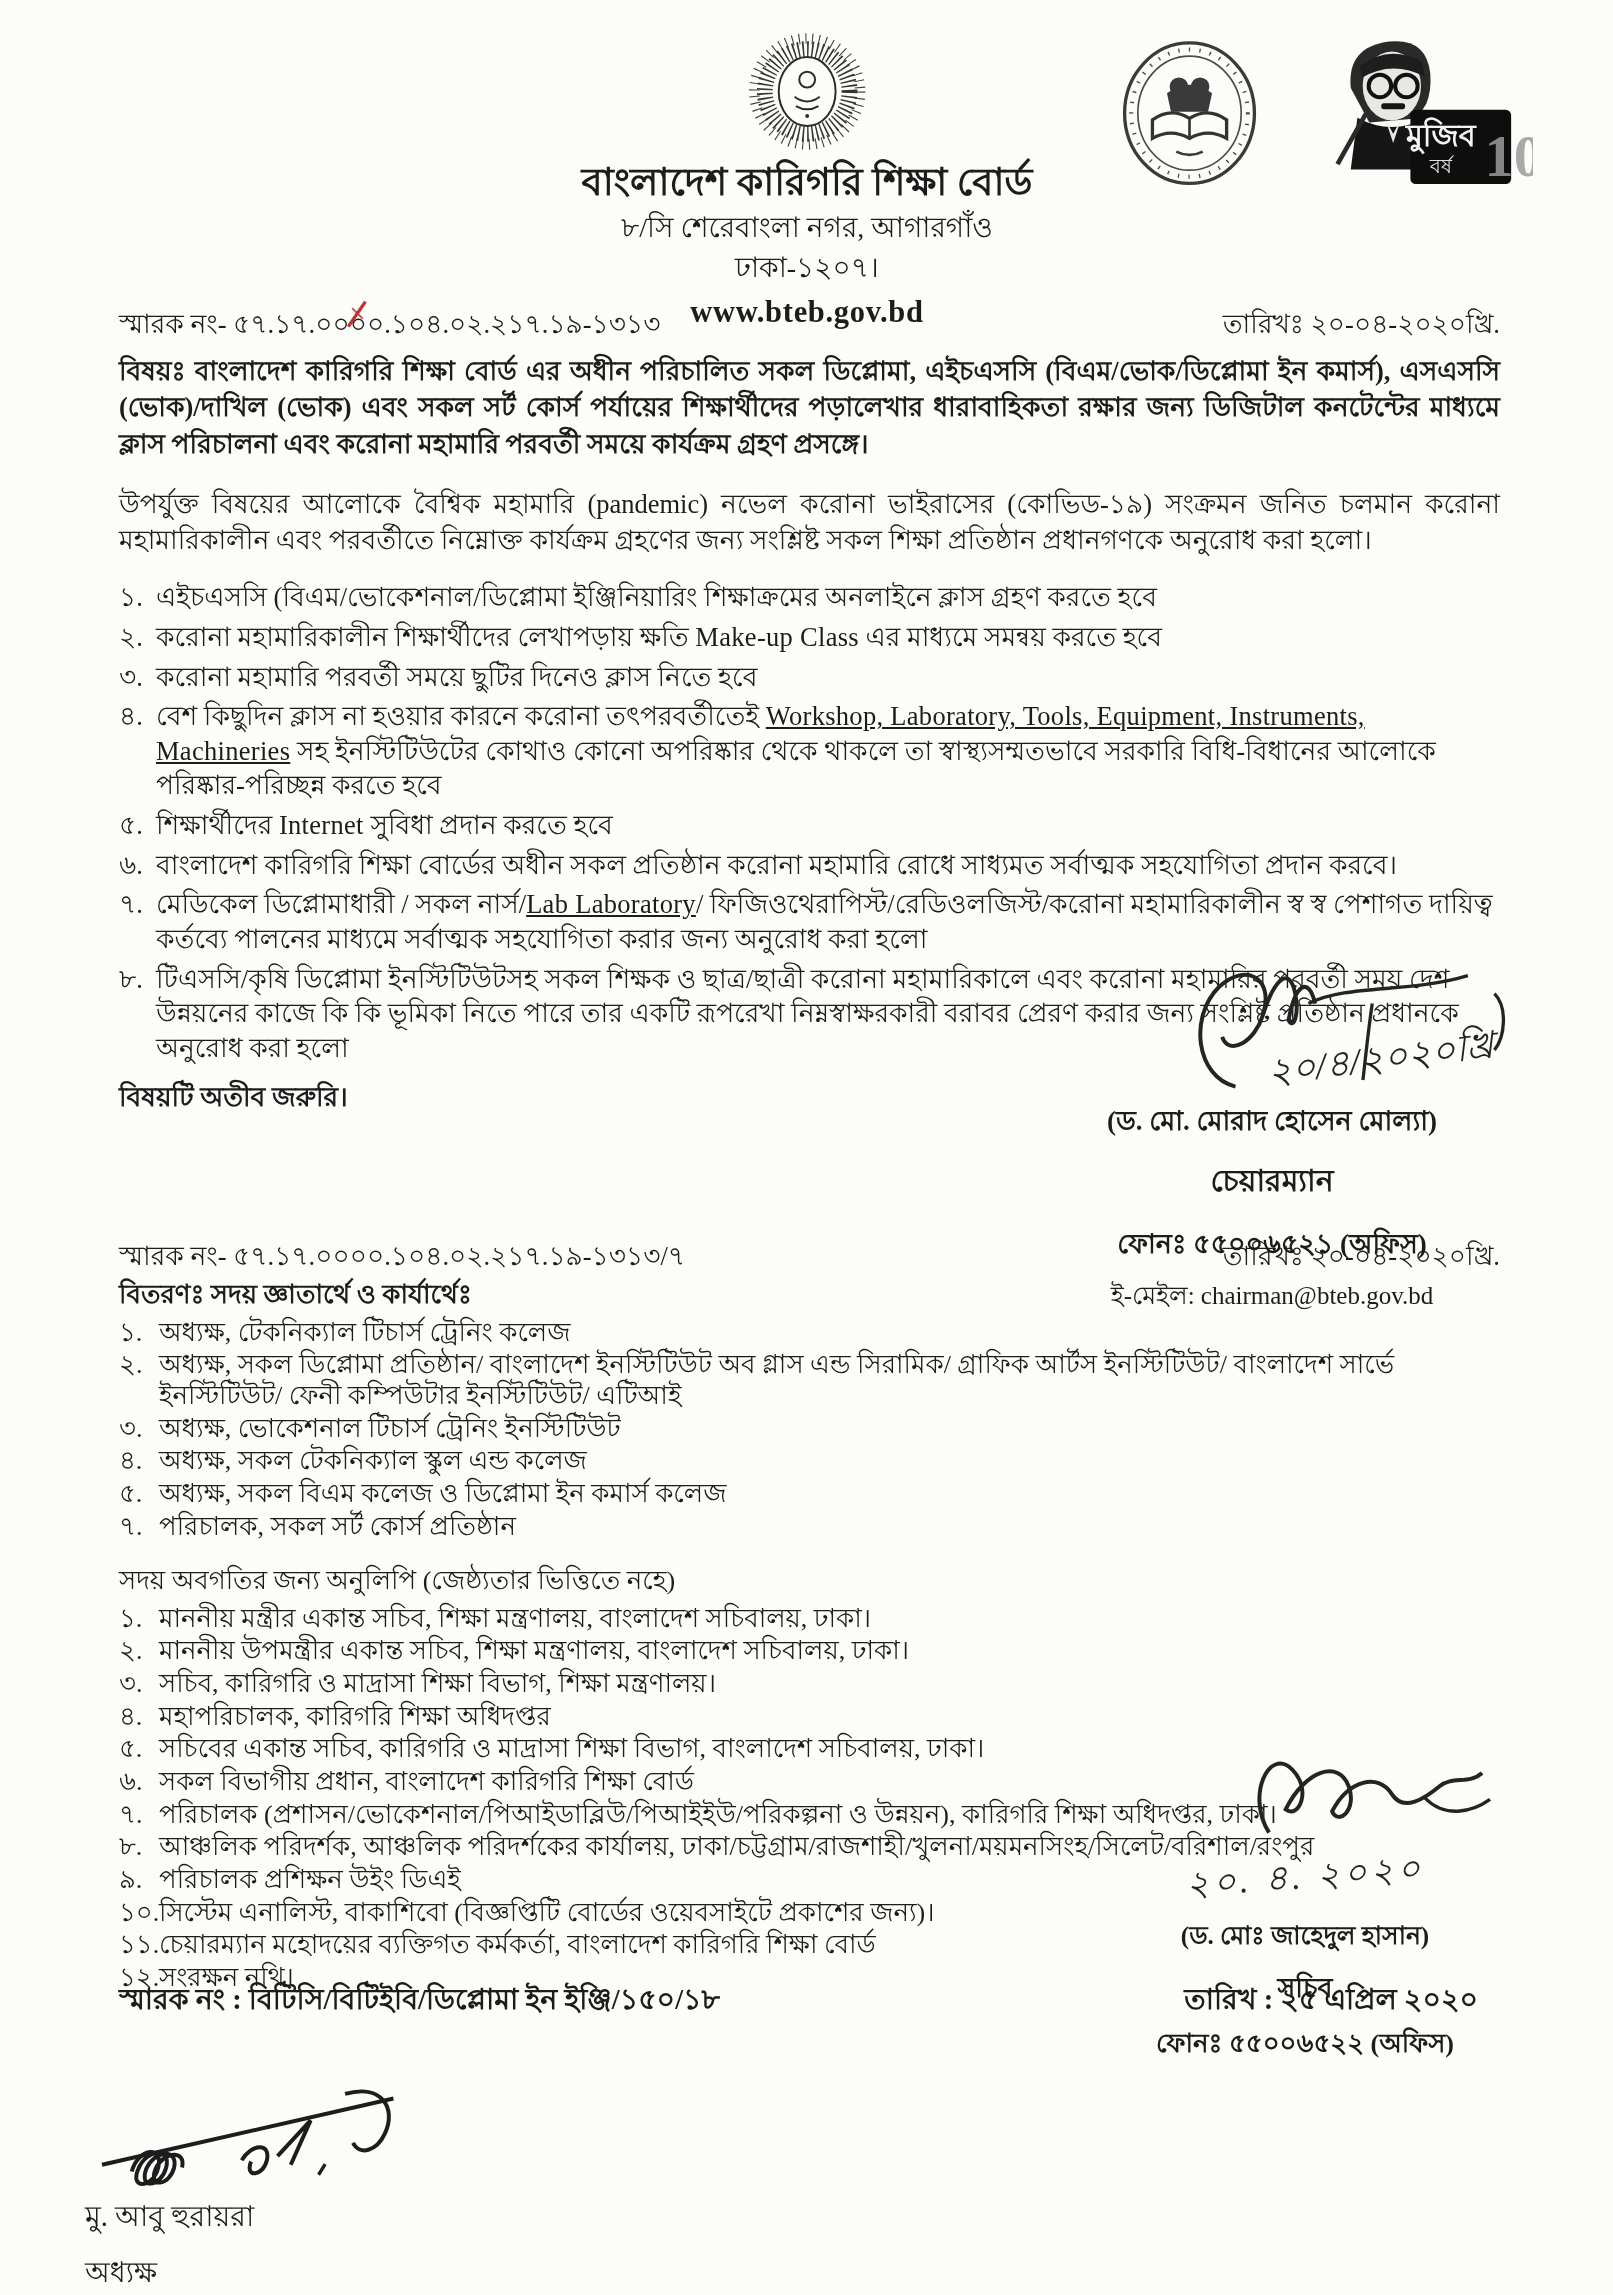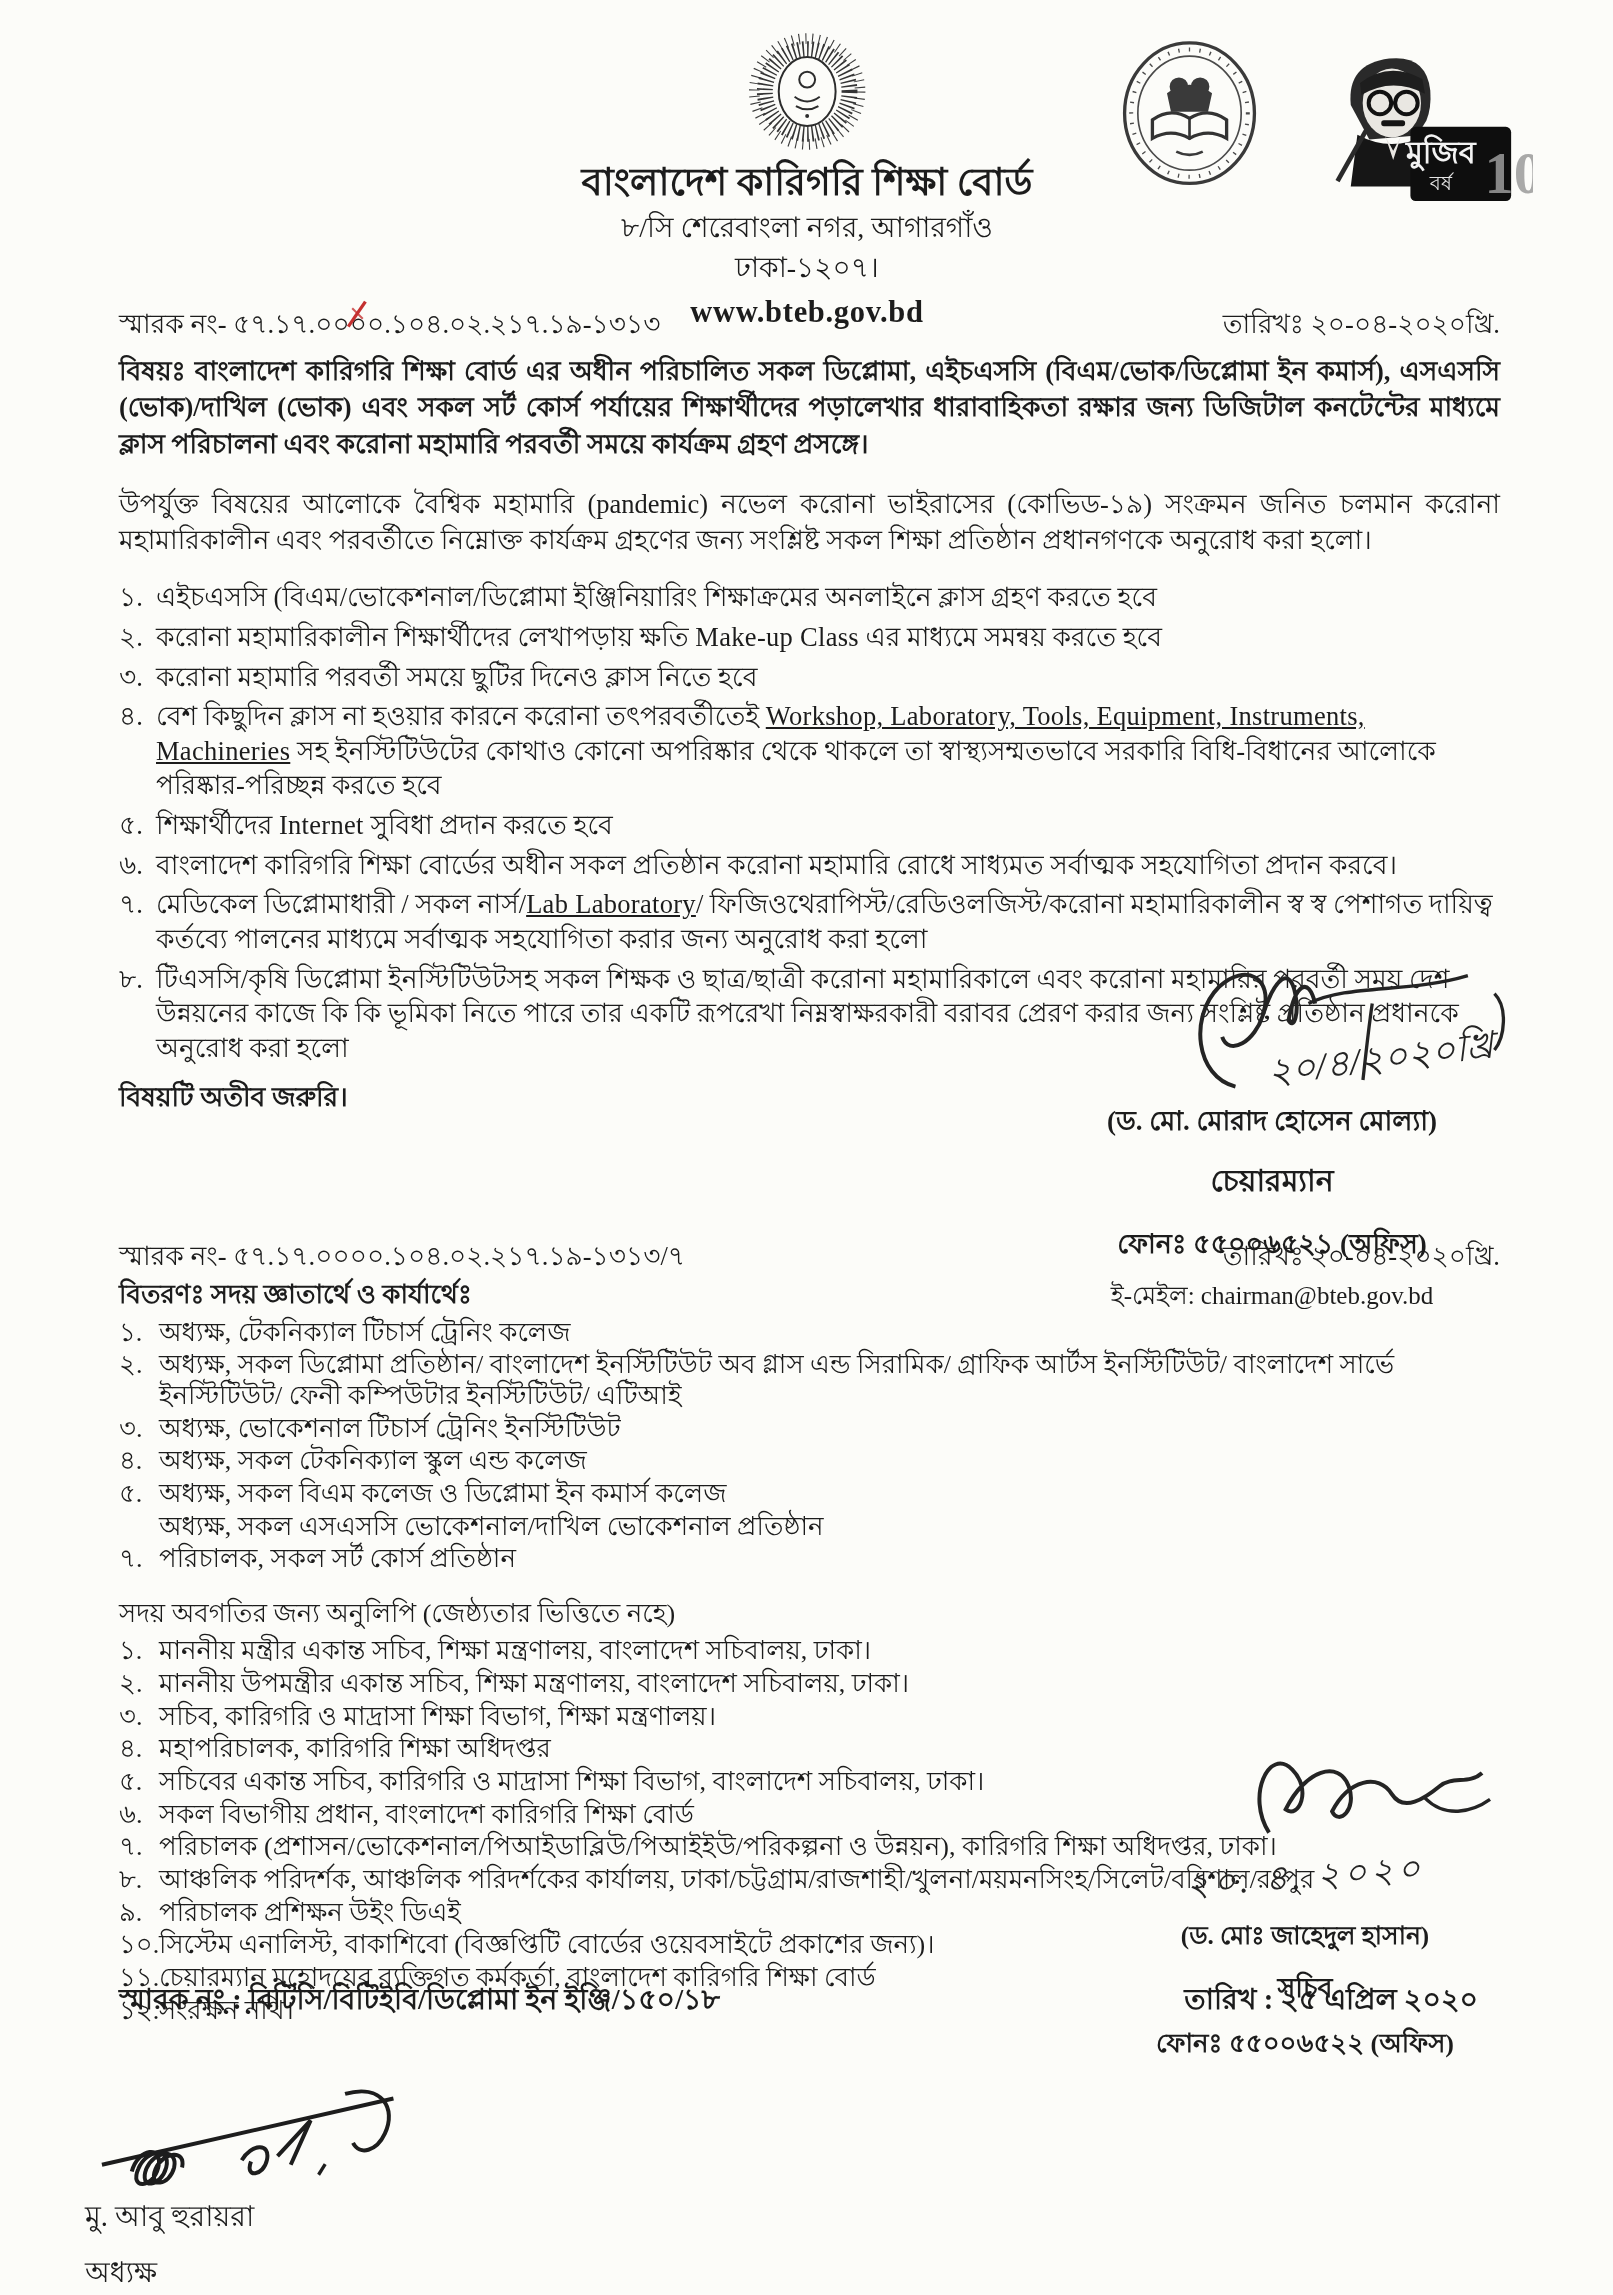--- a/index.html
+++ b/index.html
@@ -8,21 +8,21 @@
     background:#fcfcf9; color:#1c1c1c; overflow:hidden;
     font-family:"Liberation Serif","DejaVu Serif",serif;
   }
   
   .header { position:absolute; top:25px; left:0; width:100%; text-align:center; }
   .seal-wrap { height:136px; }
   .org-name { font-size:38px; font-weight:bold; line-height:1.1; margin-top:1.3px; }
   .addr { font-size:28px; margin-top:9.3px; line-height:1.1; }
   .website { font-size:30.5px; font-weight:bold; margin-top:10.6px; letter-spacing:0.7px; }
   .emblem { position:absolute; left:1115px; top:35px; }
-  .mujib { position:absolute; left:1311px; top:42px; }
+  .mujib { position:absolute; left:1311px; top:25px; }
 
   
   .main1 { position:absolute; left:119px; right:114px; top:307px; font-size:26.5px; line-height:1.3; }
   .memo-row { display:flex; justify-content:space-between; position:relative; font-size:26.5px; }
   .red-mark { position:absolute; left:224px; top:-10.6px; }
   .subject { margin-top:12px; font-weight:bold; text-align:justify; line-height:1.36; }
   .intro { margin-top:24px; text-align:justify; line-height:1.36; }
   .dir-list { list-style:none; margin:22.6px 0 0 0; padding:0; }
   .dir-list li { display:grid; grid-template-columns:37px 1fr; margin-bottom:5.3px; line-height:1.3; }
   .en { letter-spacing:0.3px; }
@@ -213,24 +213,20 @@
         </li>
       <li>
           <span>৪.</span>
           <span>অধ্যক্ষ, সকল টেকনিক্যাল স্কুল এন্ড কলেজ</span>
         </li>
       <li>
           <span>৫.</span>
           <span>অধ্যক্ষ, সকল বিএম কলেজ ও ডিপ্লোমা ইন কমার্স কলেজ</span>
         </li>
       <li>
-          <span></span>
-          <span>অধ্যক্ষ, সকল এসএসসি ভোকেশনাল/দাখিল ভোকেশনাল প্রতিষ্ঠান</span>
-        </li>
-      <li>
           <span>৭.</span>
           <span>পরিচালক, সকল সর্ট কোর্স প্রতিষ্ঠান</span>
         </li>
     </ol>
 
     <div class="copies-head">সদয় অবগতির জন্য অনুলিপি (জেষ্ঠ্যতার ভিত্তিতে নহে)</div>
 
     <ol class="plain-list">
       <li>
           <span>১.</span>

